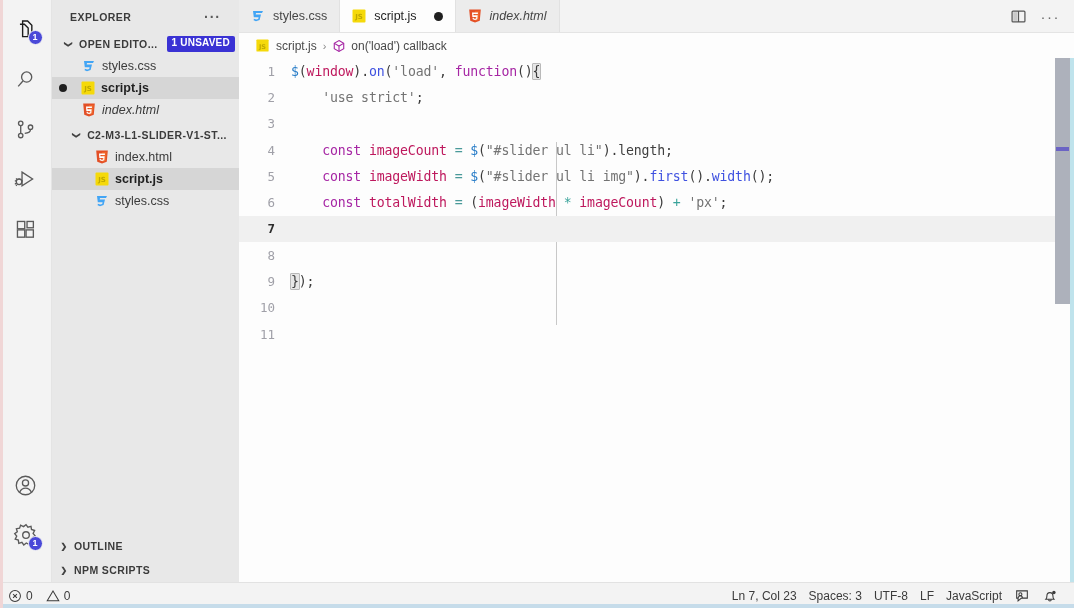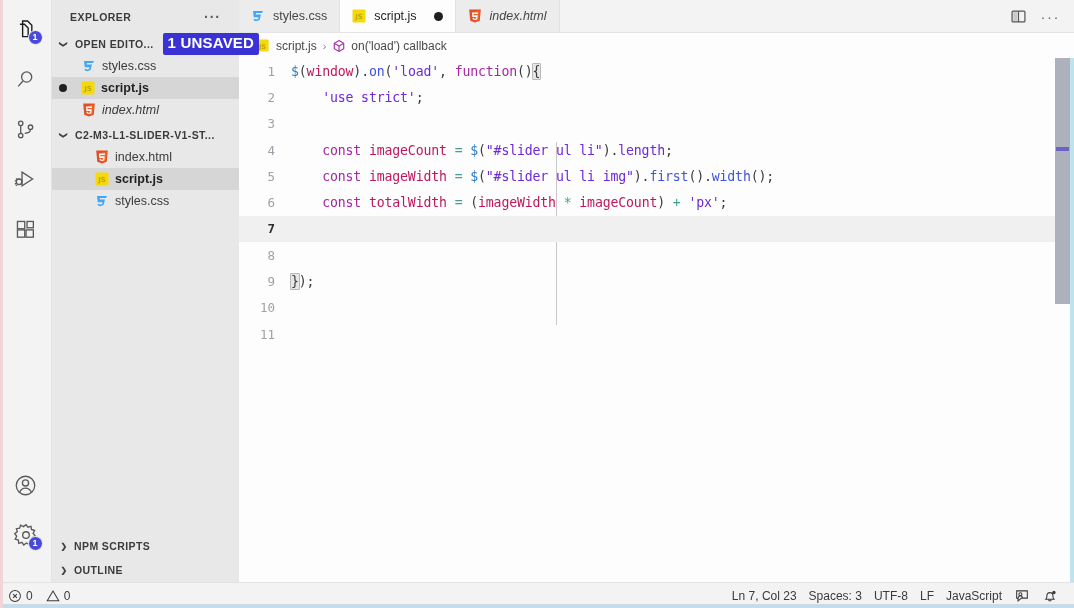--- a/index.html
+++ b/index.html
@@ -66,30 +66,31 @@
     justify-content: space-between;
   }
   .sidebar-more { color: #5a5a5a; font-size: 14px; letter-spacing: 1px; padding-right:12px; }
 
   .section-header {
     height: 22px; display: flex; align-items: center; gap: 4px;
     padding-left: 5px;
     font-size: 10.5px; font-weight: 700; letter-spacing: .4px;
     color: #3b3b3b; text-transform: uppercase;
     white-space: nowrap;
+    justify-content: center;
   }
   .chev {
     width: 14px; text-align: center; font-size: 9px; color: #424242;
     flex: 0 0 14px; display:inline-block;
   }
   .chev.right::after { content: "\276F"; font-size: 8px; }
   .chev.down::after  { content: "\276F"; font-size: 8px; display:inline-block; transform: rotate(90deg); }
   .unsaved-badge {
     background: #3a32d4; color: #fff;
-    font-size: 15px; font-weight: 700; letter-spacing: .2px;
+    font-size: 10px; font-weight: 700; letter-spacing: .2px;
     padding: 1px 5px 2px; border-radius: 2px; margin-left: 5px;
     line-height: 1.25;
   }
   .tree { font-size: 12.5px; }
   .row {
     height: 22px; display: flex; align-items: center;
     padding-left: 5px; gap: 5px; white-space: nowrap;
     color: #3b3b3b;
   }
   .row.selected { background: #d6d6d6; font-weight: 700; color: #1f1f1f; }
@@ -154,24 +155,24 @@
     color: #a0a0a8; font-size: 12.5px;
     font-family: "DejaVu Sans Mono", monospace;
   }
   .code-line.active .ln { color: #2c2c2c; font-weight: 700; }
   .code-text { white-space: pre; color: #3b3b3b; letter-spacing: -0.15px; }
 
   
   .t-var     { color: #2b7ec8; }  
   .t-punc    { color: #3b3b3b; }
   .t-fn      { color: #3f51e0; }  
-  .t-str     { color: #6d28d9; }  
+  .t-str     { color: #737373; }  
   .t-kw      { color: #a626a4; }  
   .t-ident   { color: #be185d; }  
-  .t-prop    { color: #6d28d9; }  
+  .t-prop    { color: #404040; }  
   .t-op      { color: #4a9a9a; }  
   .t-op2     { color: #3aa39a; }
 
   .indent-guide {
     position: absolute; left: 317px; top: 0;
     width: 1px; background: #c8c8c8;
   }
   .cursor {
     display: inline-block; width: 2px; height: 17px;
     background: #3a5bd9; vertical-align: -3px; margin-left: 0px;
@@ -388,25 +389,25 @@
                 <path d="M3 3h10l-1 2H6l-.3 1.5H11l-1.4 5.6L6 13.3l-2.4-1 .3-1.6 2.3.9 2-.7.4-1.7H3.8z" fill="#42a5f5"></path>
               </svg>
           </span>
           <span class="label">styles.css</span>
         </div>
       </div>
 
       <div class="sidebar-bottom">
         <div class="collapsed-sec">
           <span class="chev right"></span>
-          <span>NPM SCRIPTS</span>
+          <span>OUTLINE</span>
         </div>
         <div class="collapsed-sec">
           <span class="chev right"></span>
-          <span>OUTLINE</span>
+          <span>NPM SCRIPTS</span>
         </div>
       </div>
     </div>
 
     <div class="editor-area">
 
       <div class="tabbar">
         <div class="tab">
           <span class="file-icon">
             <svg width="16" height="16" viewBox="0 0 16 16">

